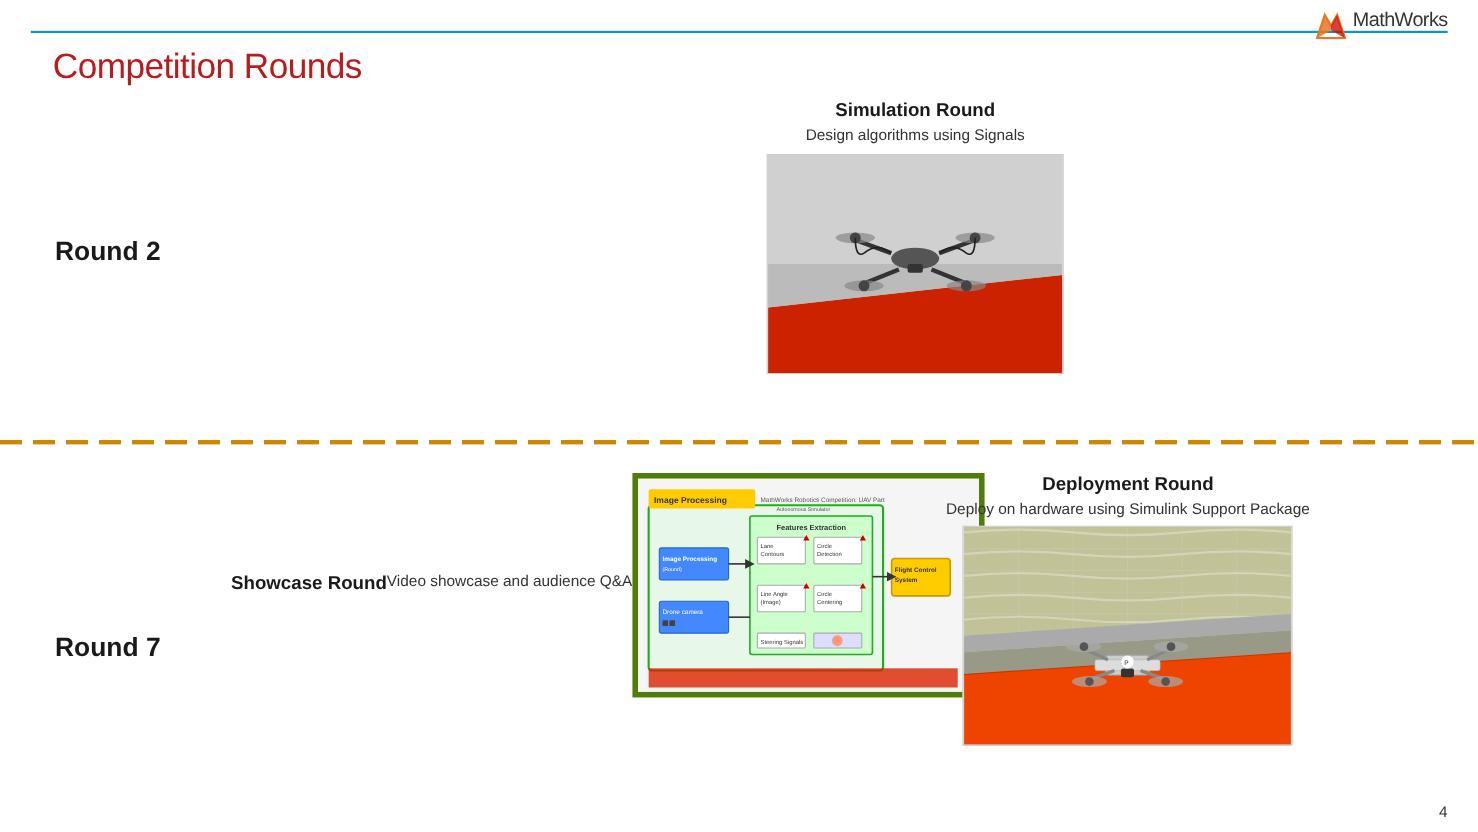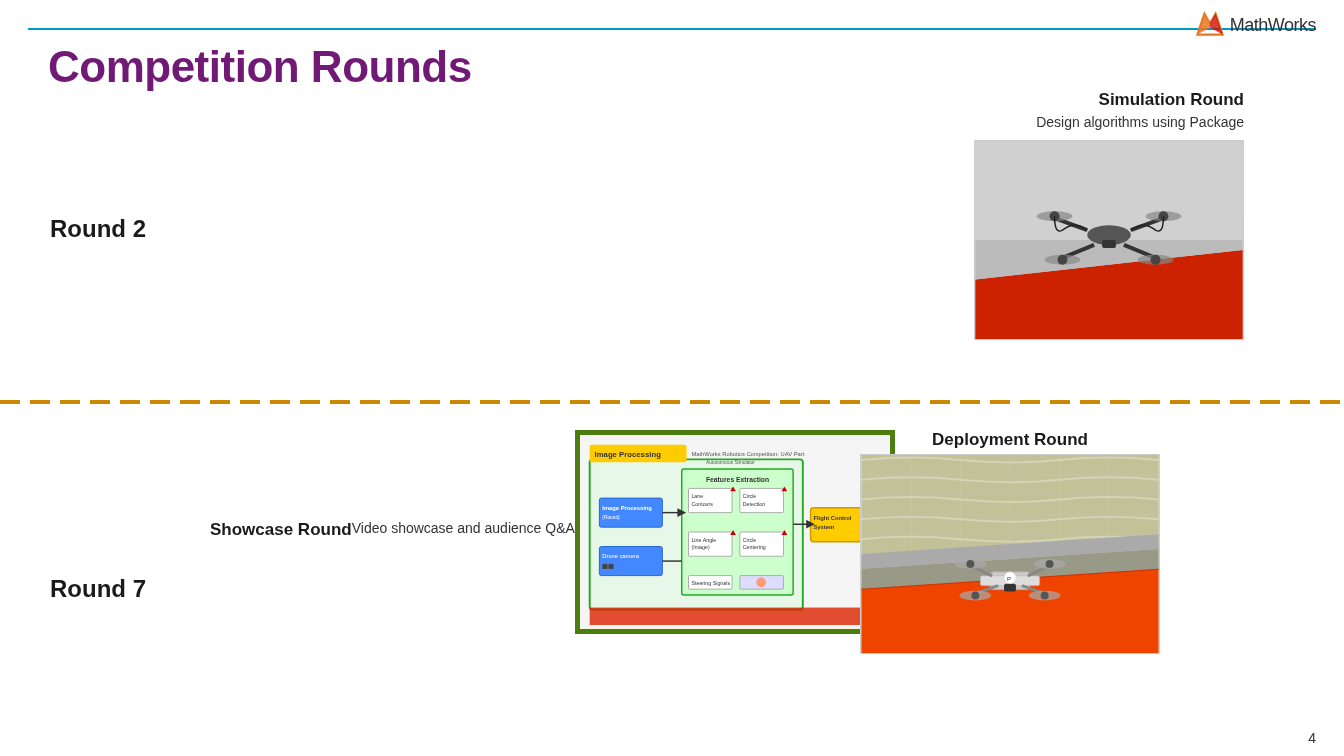--- a/index.html
+++ b/index.html
@@ -21,44 +21,44 @@
       height: 2px;
       background: #0099cc;
     }
 
     
     .logo-area {
       position: absolute;
       top: 8px;
       right: 28px;
       display: flex;
-      align-items: flex-end;
+      align-items: flex-start;
       gap: 6px;
     }
 
     .logo-icon {
       width: 28px;
       height: 28px;
     }
 
     .logo-text {
       font-size: 18px;
       color: #333;
       font-weight: normal;
       letter-spacing: -0.5px;
     }
 
     
     .page-title {
       position: absolute;
       top: 42px;
       left: 48px;
-      font-size: 44px;
-      color: #701a75;
-      font-weight: 700;
+      font-size: 32px;
+      color: #b91c1c;
+      font-weight: 400;
       letter-spacing: -0.5px;
     }
 
     
     .round1-label {
       position: absolute;
       top: 215px;
       left: 50px;
       font-size: 24px;
       font-weight: bold;
@@ -66,21 +66,21 @@
     }
 
     
     .sim-round-container {
       position: absolute;
       top: 90px;
       left: 420px;
       right: 100px;
       display: flex;
       flex-direction: column;
-      align-items: flex-end;
+      align-items: center;
     }
 
     .sim-round-title {
       font-size: 17px;
       font-weight: bold;
       color: #1a1a1a;
       margin-bottom: 4px;
       text-align: center;
     }
 
@@ -250,21 +250,21 @@
   </svg>
   <span class="logo-text">MathWorks</span>
 </div>
 
 <h1 class="page-title">Competition  Rounds</h1>
 
 <div class="round1-label">Round 2</div>
 
 <div class="sim-round-container">
   <div class="sim-round-title">Simulation  Round</div>
-  <div class="sim-round-subtitle">Design algorithms using Package</div>
+  <div class="sim-round-subtitle">Design algorithms using Signals</div>
   <div class="drone-sim-image">
     
     <svg class="drone-svg" viewBox="0 0 270 200" xmlns="http://www.w3.org/2000/svg">
 
       <rect width="270" height="200" fill="#c8c8c8"></rect>
 
       <polygon points="0,140 270,110 270,200 0,200" fill="#cc2200"></polygon>
 
       <polygon points="0,100 270,80 270,110 0,140" fill="#bbbbbb"></polygon>
 
@@ -371,20 +371,21 @@
         <marker id="arrow" markerWidth="6" markerHeight="6" refX="3" refY="3" orient="auto">
           <path d="M0,0 L0,6 L6,3 z" fill="#333"></path>
         </marker>
       </defs>
     </svg>
   </div>
 </div>
 
 <div class="deployment-container">
   <div class="deployment-title">Deployment  Round</div>
+  <div class="deployment-subtitle">Deploy on hardware using Simulink Support Package</div>
   <div class="deployment-image">
     
     <svg class="real-drone-svg" viewBox="0 0 300 200" xmlns="http://www.w3.org/2000/svg">
 
       <rect width="300" height="200" fill="#ccccaa"></rect>
 
       <line x1="150" y1="0" x2="150" y2="120" stroke="#ddd" stroke-width="0.5"></line>
       <line x1="200" y1="0" x2="200" y2="120" stroke="#ddd" stroke-width="0.5"></line>
       <line x1="250" y1="0" x2="250" y2="120" stroke="#ddd" stroke-width="0.5"></line>
       <line x1="100" y1="0" x2="100" y2="120" stroke="#ddd" stroke-width="0.5"></line>

